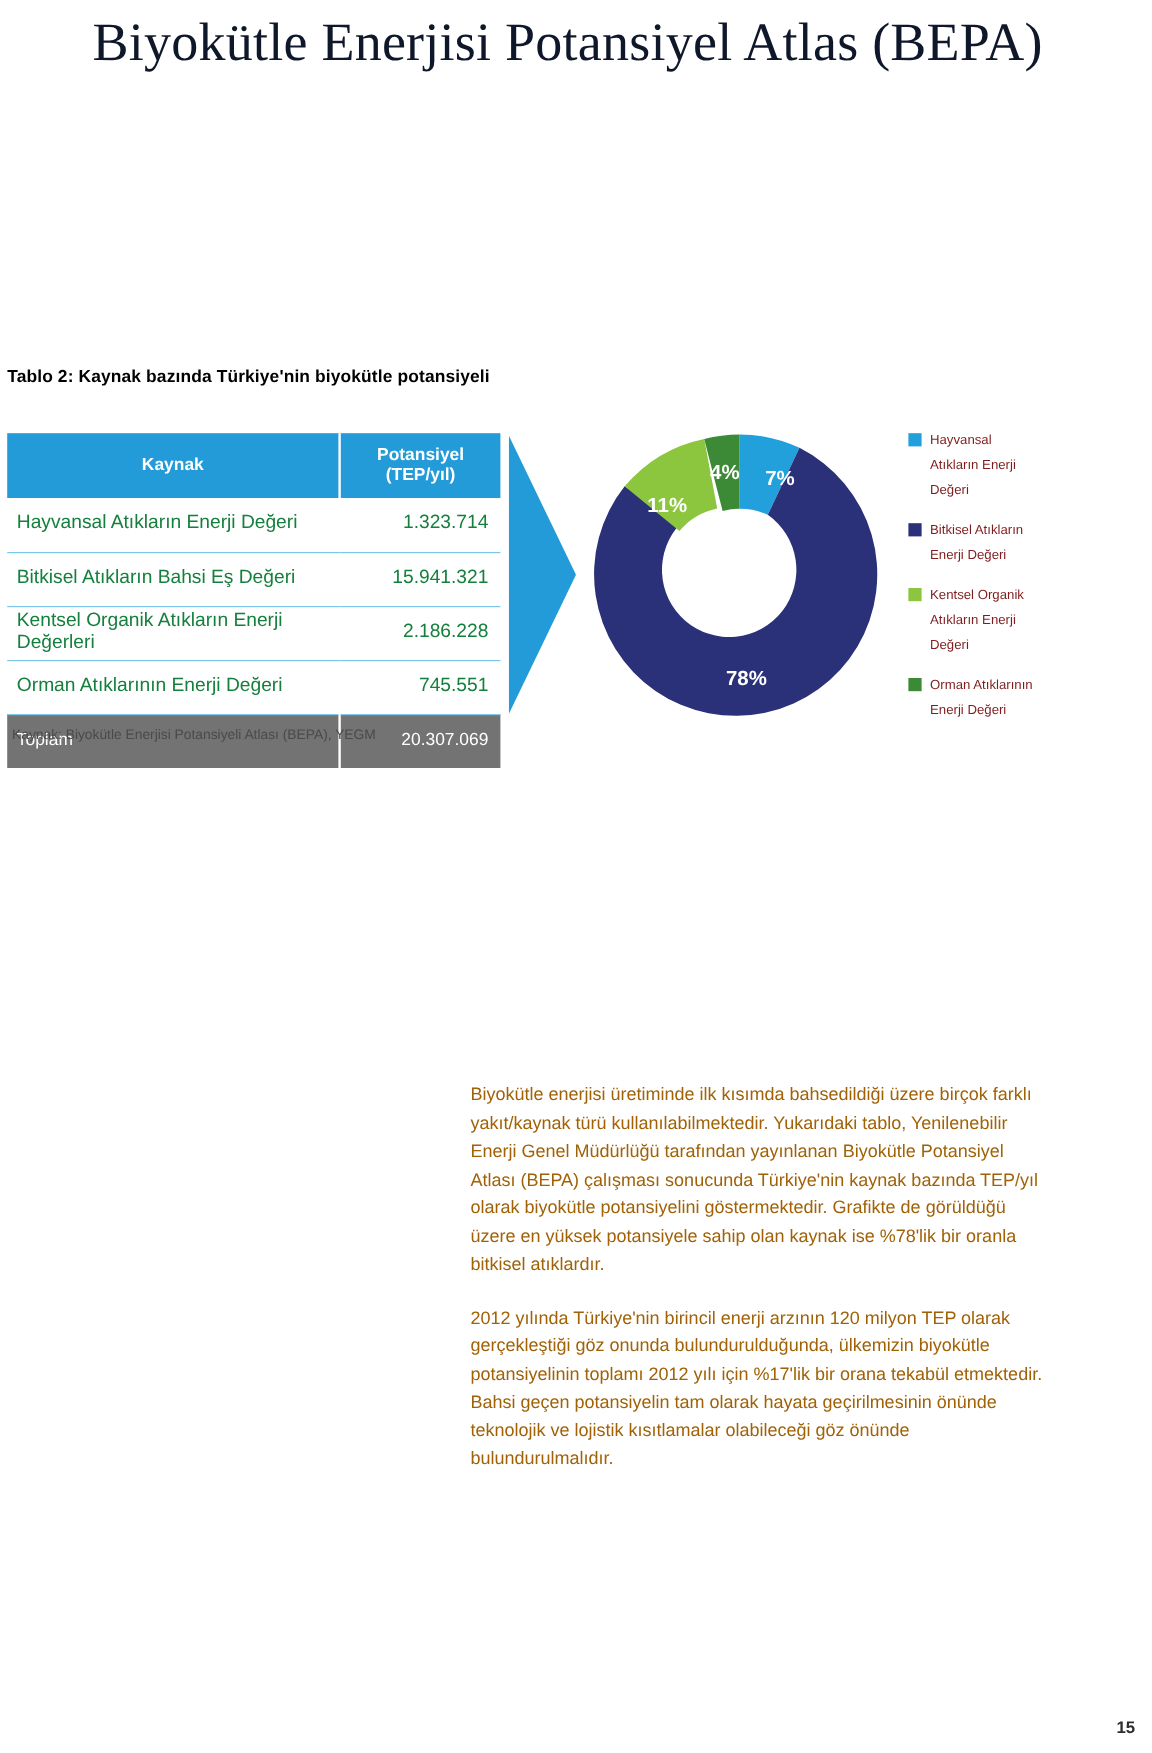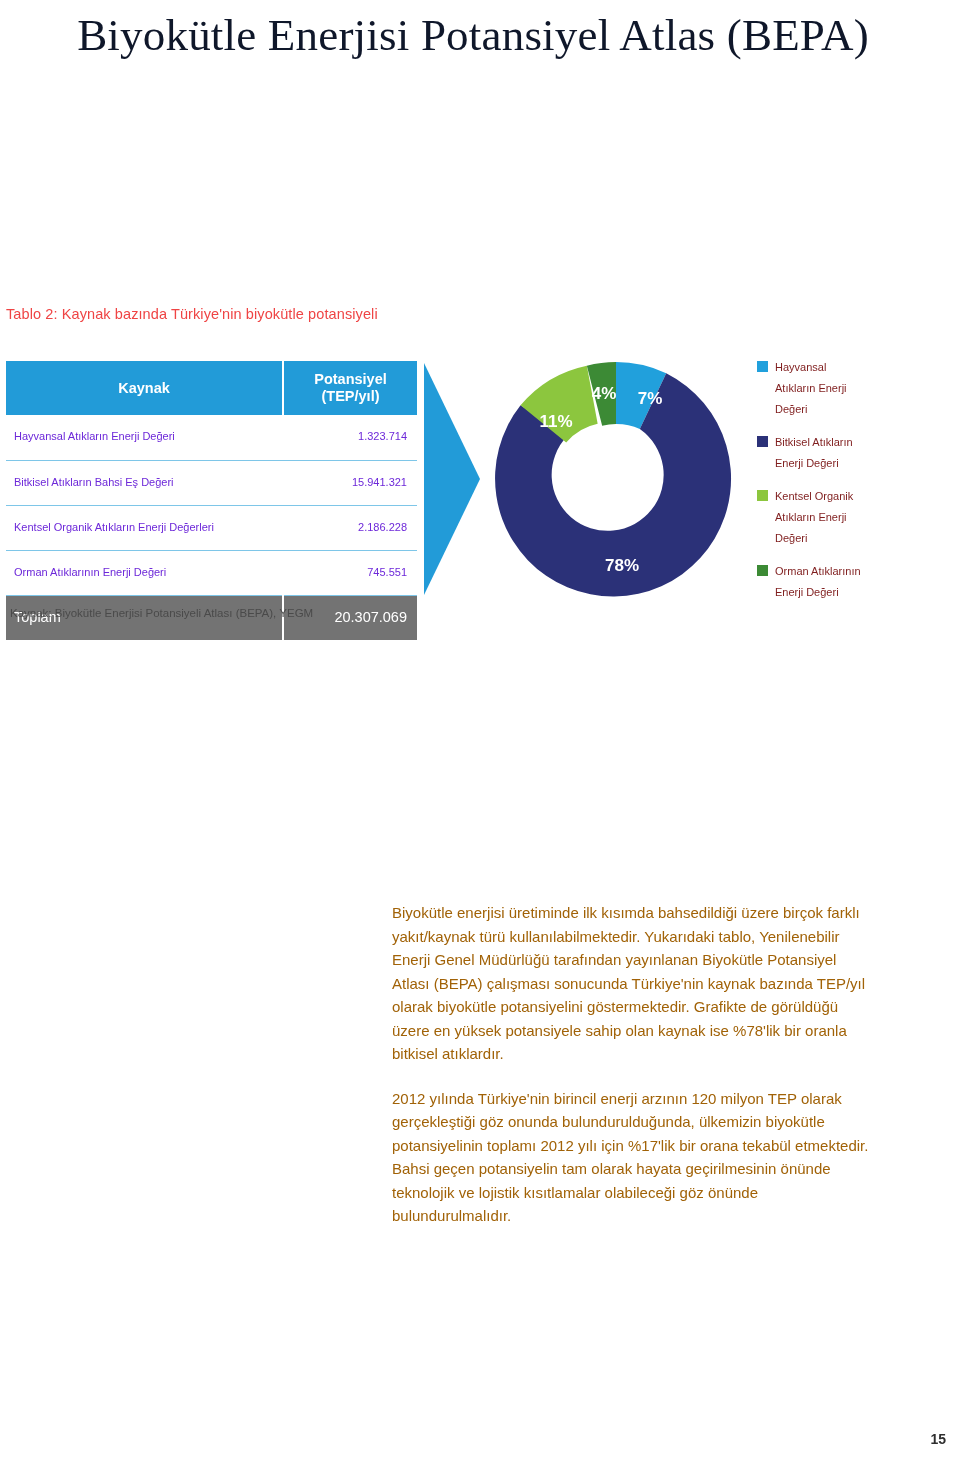--- a/index.html
+++ b/index.html
@@ -32,22 +32,22 @@
     white-space: nowrap;
     text-align: center;
   }
 
   
   .table-caption {
     position: absolute;
     left: 6px;
     top: 306px;
     font-size: 14.5px;
-    font-weight: normal;
-    color: #ef4444;
+    font-weight: bold;
+    color: #000000;
     letter-spacing: 0.1px;
     white-space: nowrap;
   }
 
   
   .data-table {
     position: absolute;
     left: 6px;
     top: 361px;
     width: 411px;
@@ -70,22 +70,22 @@
   }
   .col-source  { width: 277px; }
   .col-value   { width: 134px; }
   .th-source {
     border-right: 2px solid #ffffff;
   }
   .data-table tbody tr {
     height: 45px;
   }
   .data-table tbody td {
-    font-size: 11px;
-    color: #6d28d9;
+    font-size: 16px;
+    color: #15803d;
     border-bottom: 1.5px solid #7ec6e8;
     padding-bottom: 2px;
   }
   .data-table tbody td.cell-source {
     text-align: left;
     padding-left: 8px;
   }
   .data-table tbody td.cell-value {
     text-align: right;
     padding-right: 10px;

